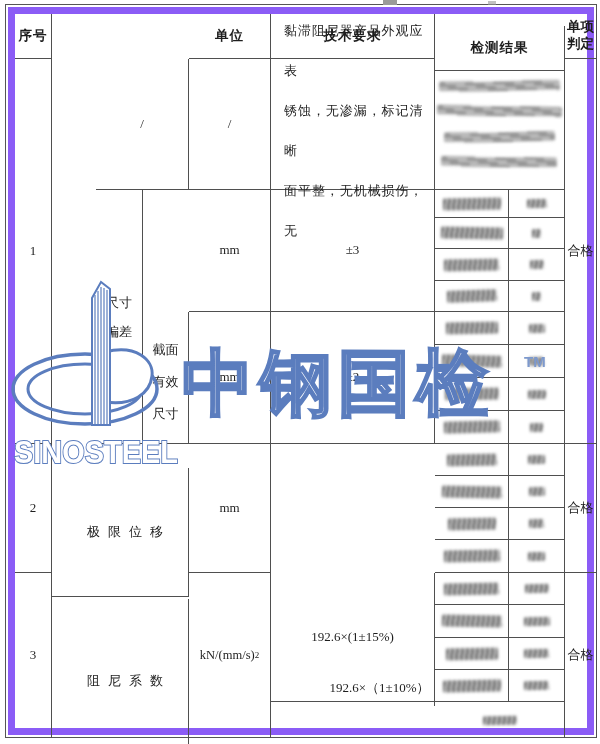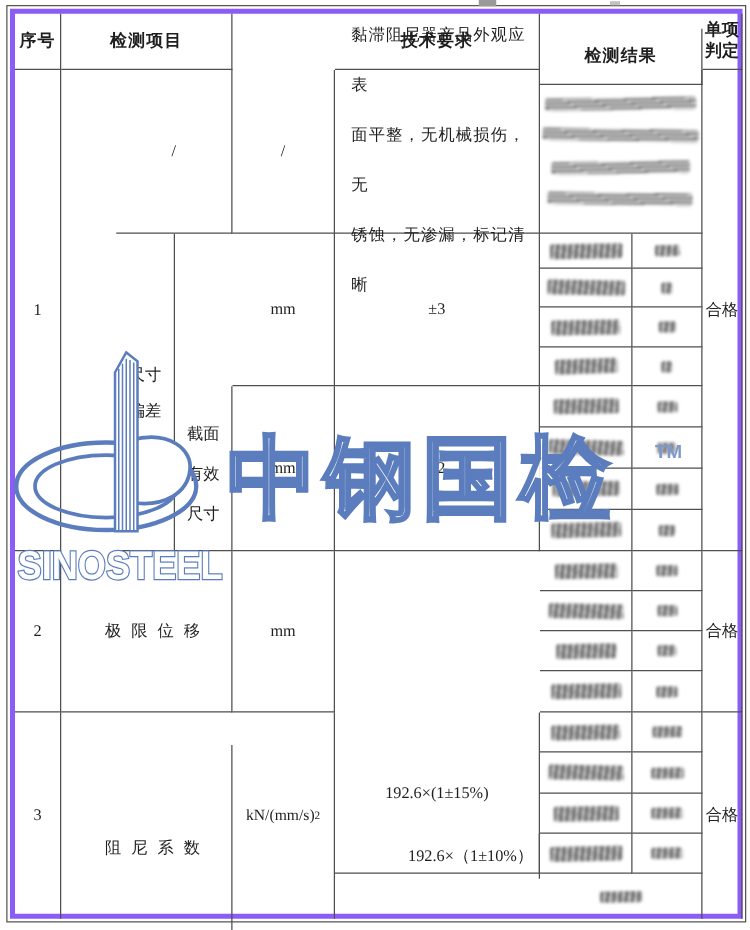--- a/index.html
+++ b/index.html
@@ -1,20 +1,20 @@
 <!DOCTYPE html>
 <html><head>
 <meta charset="utf-8">
 <style>
   html,body{margin:0;padding:0;background:#ffffff;}
   #stage{position:relative;width:600px;height:744px;background:#fff;overflow:hidden;
          font-family:"Liberation Serif","DejaVu Serif",serif;color:#1e1e1e;}
   
   #grid{position:absolute;left:8px;top:7px;width:586px;height:728px;
-        border:4px solid #8b5cf6;outline:1px solid #555;outline-offset:2px;
+        border:7px solid #8b5cf6;outline:1px solid #555;outline-offset:2px;
         box-sizing:border-box;background:transparent;}
   .c{position:absolute;box-sizing:border-box;
      border-right:1px solid #4f4f4f;border-bottom:1px solid #4f4f4f;
      display:flex;align-items:center;justify-content:center;
      font-size:13px;line-height:1.25;text-align:center;z-index:10;}
   .hd{font-weight:bold;font-size:13.5px;letter-spacing:1px;}
   .stack{flex-direction:column;}
   .reqtext{flex-direction:column;align-items:flex-end;justify-content:center;
            padding:14px 11px 0 13px;text-align:justify;text-align-last:justify;
            line-height:40px;font-size:13px;letter-spacing:0.5px;}
@@ -42,37 +42,37 @@
 <body>
 
 <div id="stage">
 
   <div class="artifact" style="left:383px;top:0;width:14px;height:5px;"></div>
   <div class="artifact" style="left:488px;top:1px;width:8px;height:4px;opacity:.6;"></div>
 
   <div id="grid">
 
     <div class="c hd" style="left:0;top:0;width:37px;height:45px;">序号</div>
-    <div class="c hd" style="left:37px;top:0;width:137px;height:45px;">检测项目</div>
+    <div class="c hd" style="left:174px;top:0;width:82px;height:45px;">单位</div>
     <div class="c hd" style="left:256px;top:0;width:164px;height:45px;">技术要求</div>
     <div class="c hd" style="left:420px;top:12px;width:130px;height:45px;">检测结果</div>
     <div class="c hd stack" style="left:550px;top:0;width:32px;height:45px;letter-spacing:0;">
       <span>单项</span>
       <span>判定</span>
     </div>
 
     <div class="c" style="left:0;top:45px;width:37px;height:385px;">1</div>
     <div class="c" style="left:550px;top:45px;width:32px;height:385px;">合格</div>
 
     <div class="c" style="left:81px;top:45px;width:93px;height:131px;">/</div>
     <div class="c" style="left:174px;top:45px;width:82px;height:131px;">/</div>
     <div class="c reqtext" style="left:256px;top:45px;width:164px;height:131px;">
       <div>黏滞阻尼器产品外观应表</div>
+      <div>锈蚀，无渗漏，标记清晰</div>
       <div>面平整，无机械损伤，无</div>
-      <div>锈蚀，无渗漏，标记清晰</div>
     </div>
     <div class="c stack" style="left:420px;top:45px;width:130px;height:131px;justify-content:space-evenly;padding:6px 0;">
       <div class="blob line" style="width:94%;"></div>
       <div class="blob line" style="width:97%;transform:rotate(1deg);"></div>
       <div class="blob line" style="width:86%;"></div>
       <div class="blob line" style="width:90%;transform:rotate(0.8deg);"></div>
     </div>
 
     <div class="c stack" style="left:81px;top:176px;width:47px;height:254px;line-height:29px;">
       <span>尺寸</span>
@@ -132,21 +132,21 @@
         <div class="blob sm" style="width:18px;"></div>
       </div>
     <div class="c blurcell" style="left:420px;top:397px;width:74px;height:33px;">
         <div class="blob" style="width:56px;transform:rotate(-1.5deg);"></div>
       </div>
     <div class="c blurcell" style="left:494px;top:397px;width:56px;height:33px;">
         <div class="blob sm" style="width:13px;"></div>
       </div>
 
     <div class="c" style="left:0;top:430px;width:37px;height:129px;">2</div>
-    <div class="c spaced" style="left:37px;top:430px;width:137px;height:129px;">极限位移</div>
+    <div class="c spaced" style="left:37px;top:454px;width:137px;height:129px;">极限位移</div>
     <div class="c" style="left:174px;top:430px;width:82px;height:129px;">mm</div>
     <div class="c" style="left:550px;top:430px;width:32px;height:129px;">合格</div>
     <div class="c blurcell" style="left:420px;top:430px;width:74px;height:32px;">
         <div class="blob" style="width:50px;"></div>
       </div>
     <div class="c blurcell" style="left:494px;top:430px;width:56px;height:32px;">
         <div class="blob sm" style="width:17px;"></div>
       </div>
     <div class="c blurcell" style="left:420px;top:462px;width:74px;height:32px;">
         <div class="blob" style="width:60px;transform:rotate(1deg);"></div>

